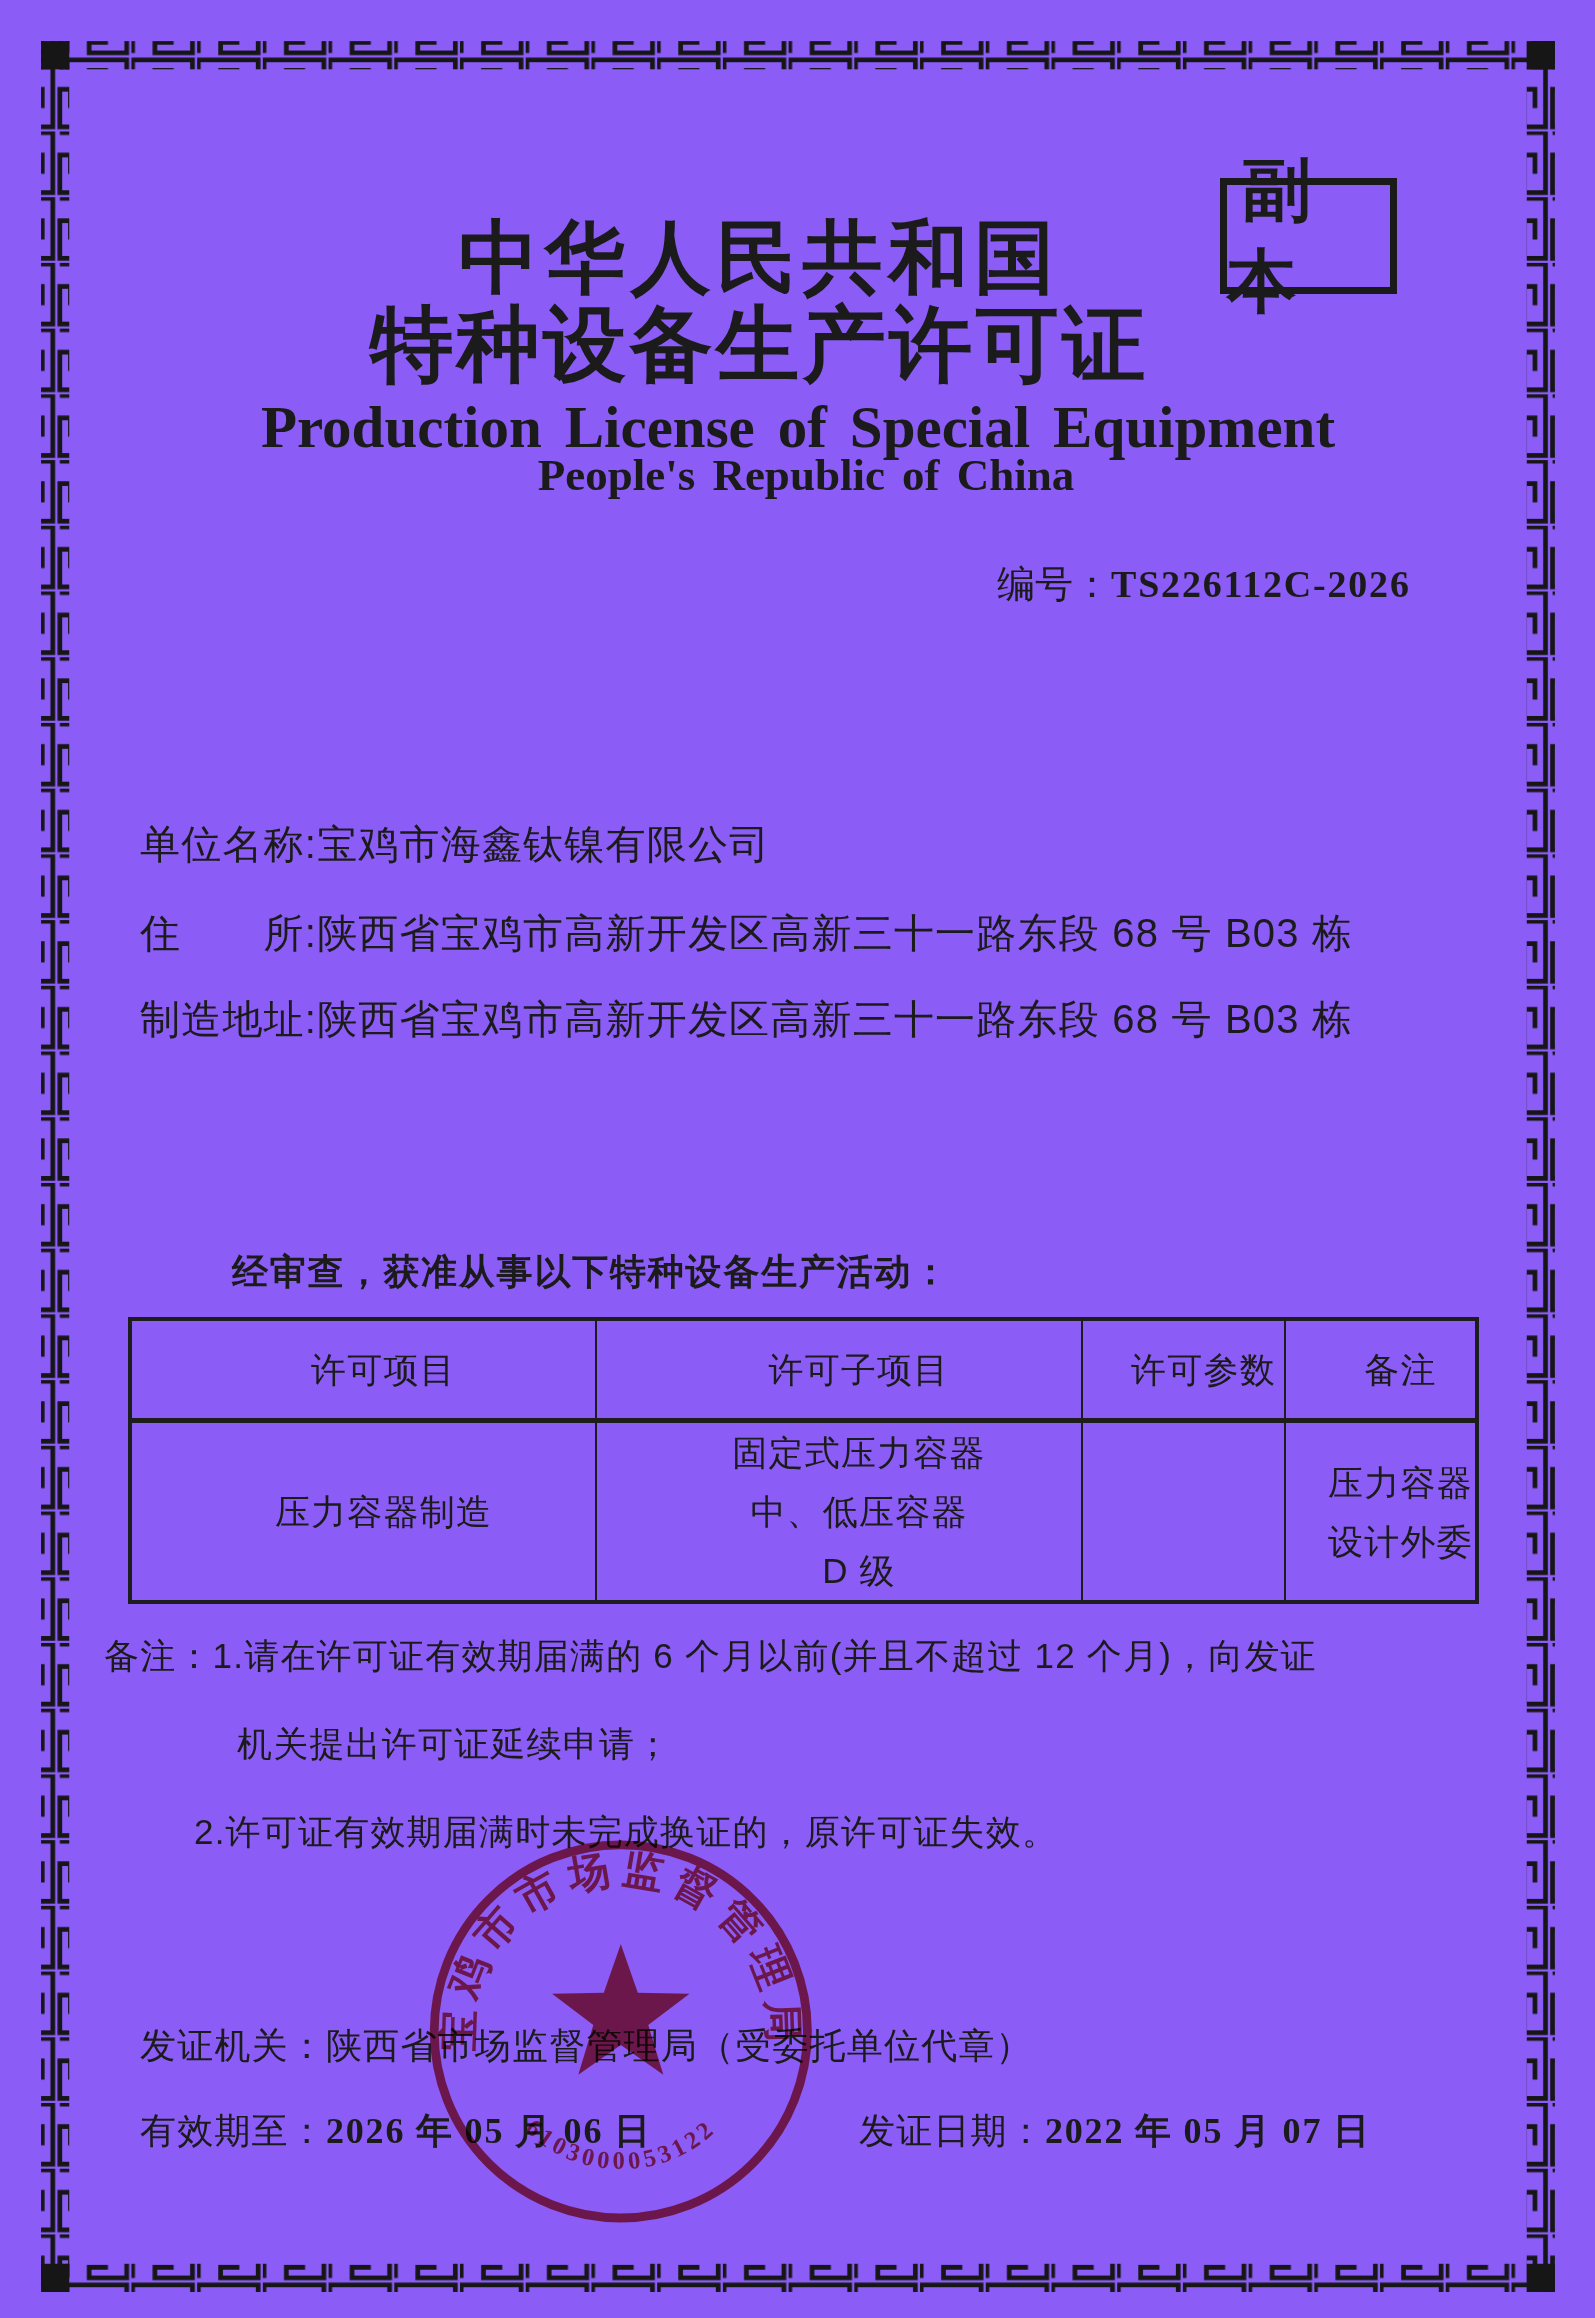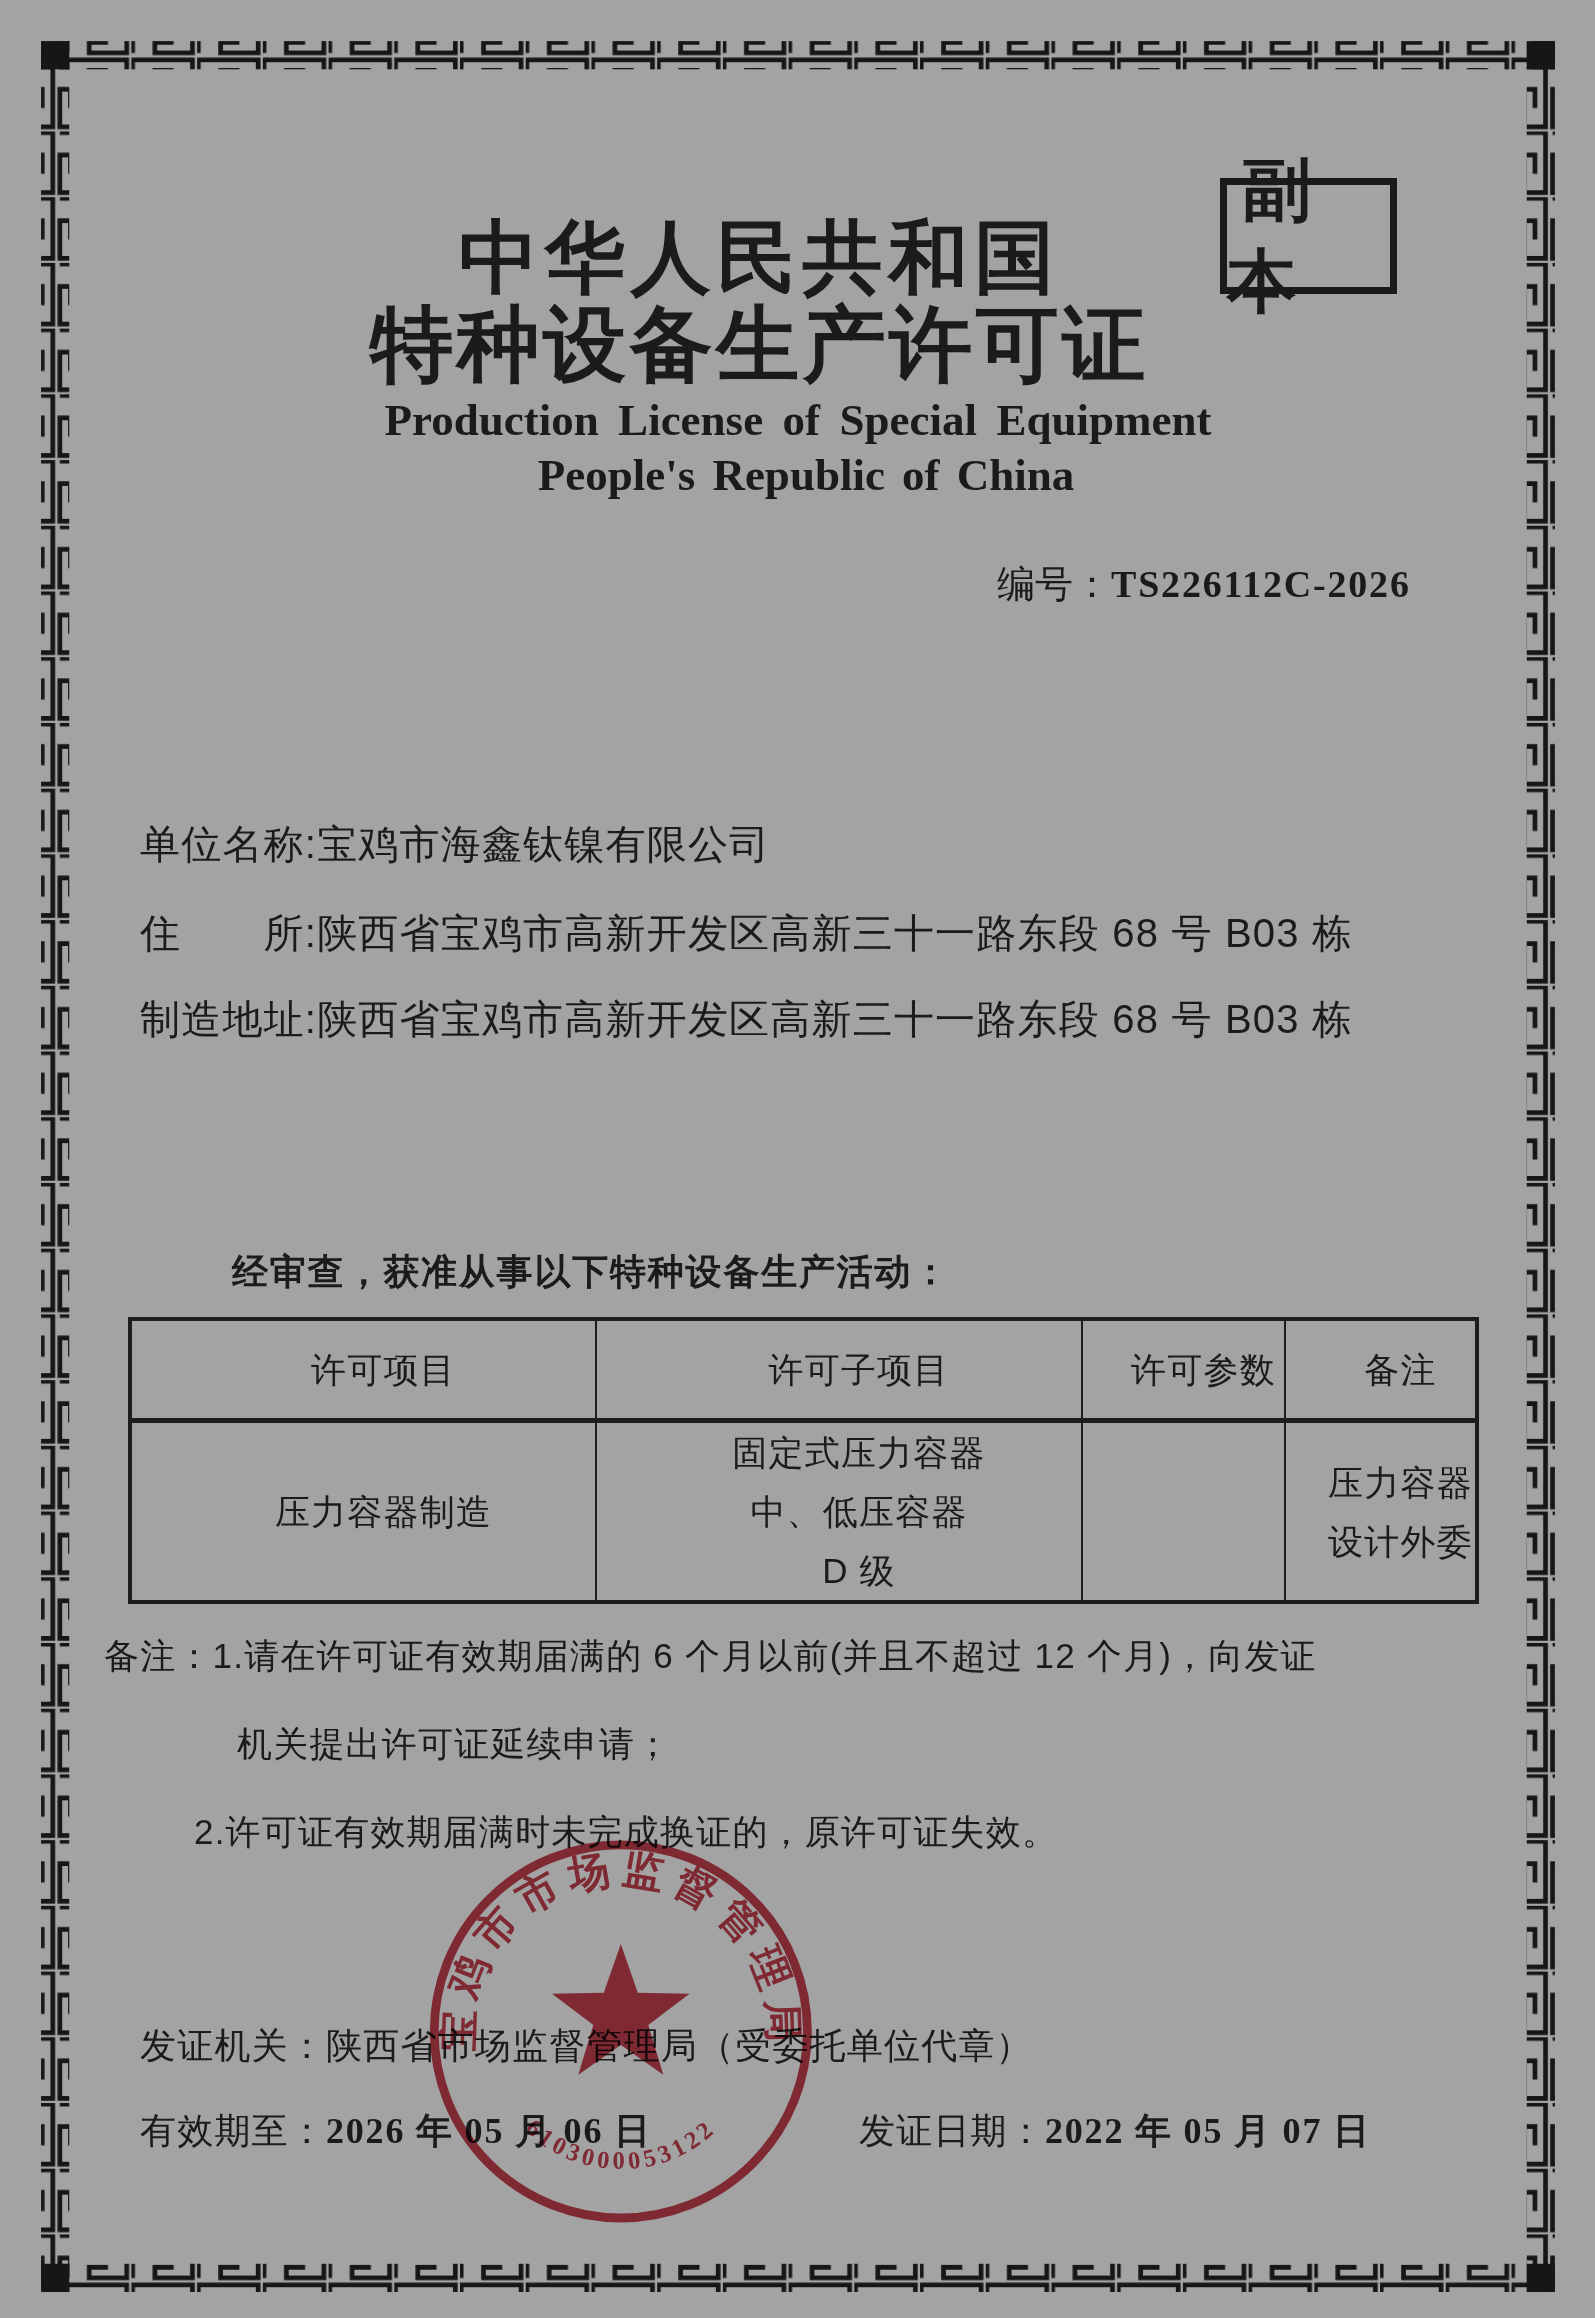--- a/index.html
+++ b/index.html
@@ -1,40 +1,40 @@
 <!DOCTYPE html>
 <html style="font-size:9.4px"><head>
 <meta charset="utf-8">
 <style>
   html,body{margin:0;padding:0;background:#e8e8e6;}
   .page{
     position:relative;
     width:1596px;height:2319px;
-    background:#a3a3a3;
+    background:#8b5cf6;
     overflow:hidden;
     font-family:"Liberation Sans", sans-serif;
     color:#1b1b1b;
   }
   .abs{position:absolute;}
   .border-svg{position:absolute;left:0;top:0;}
 
   
   .badge{
     left:1220px;top:178px;width:163px;height:102px;
     border:7.6px solid #1a1a1a;
     display:flex;align-items:center;justify-content:center;
     font-size:69px;font-weight:700;letter-spacing:15.3px;text-indent:15.3px;
   }
 
   .title-cn{left:38px;width:1443px;text-align:center;font-weight:700;line-height:1;}
   .title-cn-1{top:218px;font-size:80px;letter-spacing:5.9px;}
   .title-cn-2{top:303px;font-size:83px;letter-spacing:3.5px;}
   .title-en{left:0;width:1596px;text-align:center;font-weight:700;
     font-family:"Liberation Serif", serif;line-height:1;}
-  .title-en-1{top:398px;font-size:45px;word-spacing:8.2px;}
+  .title-en-1{top:398px;font-size:59px;word-spacing:8.2px;}
   .title-en-2{top:453px;font-size:45px;word-spacing:5.9px;padding-left:8px;}
 
   .license-line{left:997px;top:559px;font-size:38px;white-space:nowrap;}
   .serifnum{font-family:"Liberation Serif", serif;font-weight:600;letter-spacing:1.8px;}
 
   .info-line{left:140px;font-size:40px;white-space:nowrap;letter-spacing:1.2px;}
   .info-1{top:817px;}
   .info-2{top:906px;}
   .info-3{top:992px;}
 

